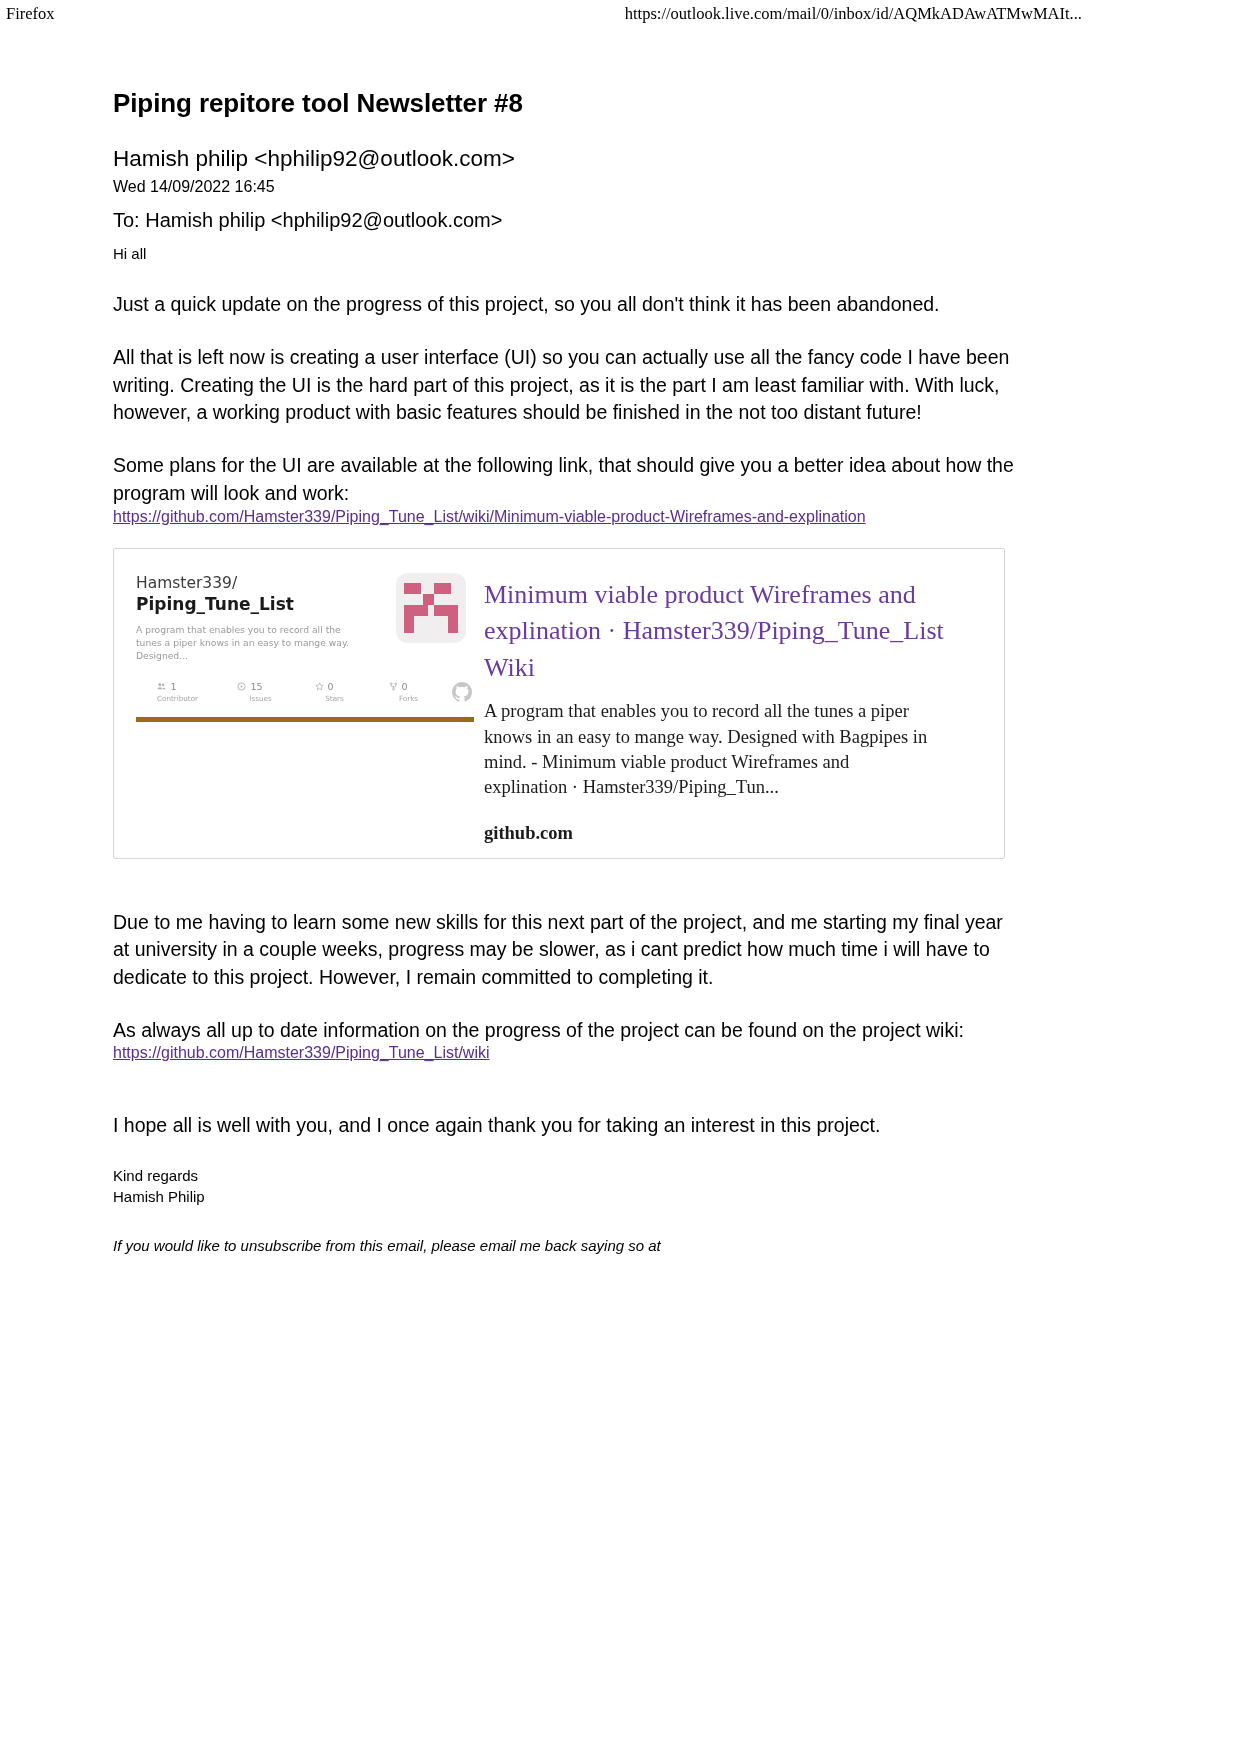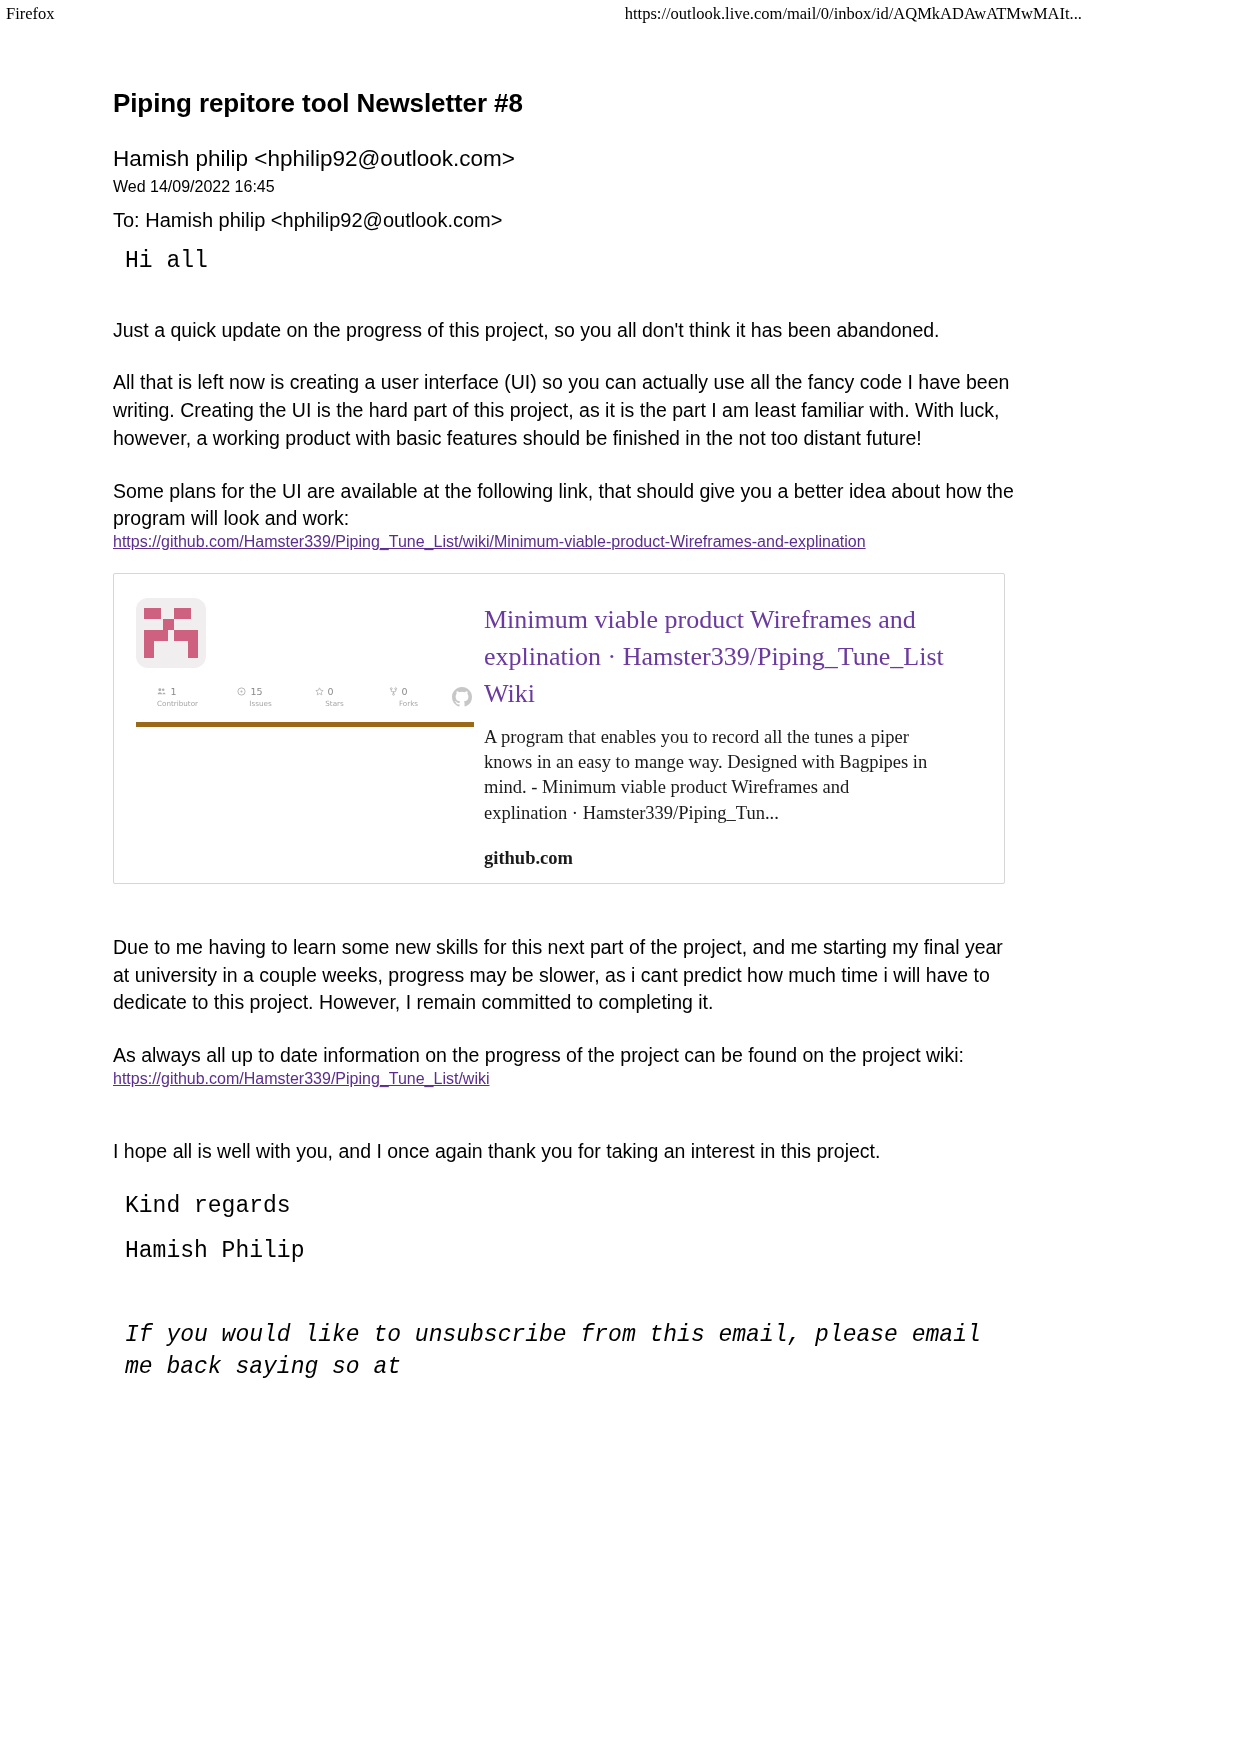--- a/index.html
+++ b/index.html
@@ -60,24 +60,23 @@
     line-height: 1.3;
     margin: 0 0 9px 0;
   }
   .to-line {
     font-size: 20px;
     line-height: 1.3;
     margin: 0 0 10px 0;
   }
 
   .body-text {
-    font-size: 23px;
+    font-size: 15px;
     line-height: 1.42;
-    margin: 12px;
-    font-family: Liberation Mono, monospace;
+    margin: 0;
   }
   .para {
     font-size: 19.5px;
     line-height: 1.42;
     margin: 0 0 25px 0;
     max-width: 908px;
   }
   .para.tight { margin-bottom: 0; }
   .spacer-lg { height: 27px; }
   .spacer-xl { height: 50px; }
@@ -255,20 +254,25 @@
   <p class="para">All that is left now is creating a user interface (UI) so you can actually use all the fancy code I have been writing. Creating the UI is the hard part of this project, as it is the part I am least familiar with. With luck, however, a working product with basic features should be finished in the not too distant future!</p>
   <p class="para tight">Some plans for the UI are available at the following link, that should give you a better idea about how the program will look and work:</p>
   <div class="url">https://github.com/Hamster339/Piping_Tune_List/wiki/Minimum-viable-product-Wireframes-and-explination</div>
 
   <div class="card">
 
     <div class="card-left">
       <div class="thumb">
 
         <div class="thumb-head">
+          <div>
+            <div class="thumb-repo-owner">Hamster339/</div>
+            <div class="thumb-repo-name">Piping_Tune_List</div>
+            <div class="thumb-desc">A program that enables you to record all the tunes a piper knows in an easy to mange way. Designed...</div>
+          </div>
 
           <div class="thumb-logo">
             <i style="left:8px;  top:10px; width:17px; height:11px;"></i>
             <i style="left:38px; top:10px; width:17px; height:11px;"></i>
             <i style="left:27px; top:21px; width:11px; height:11px;"></i>
             <i style="left:8px;  top:32px; width:24px; height:11px;"></i>
             <i style="left:38px; top:32px; width:24px; height:11px;"></i>
             <i style="left:8px;  top:43px; width:10px; height:17px;"></i>
             <i style="left:52px; top:43px; width:10px; height:17px;"></i>
           </div>

